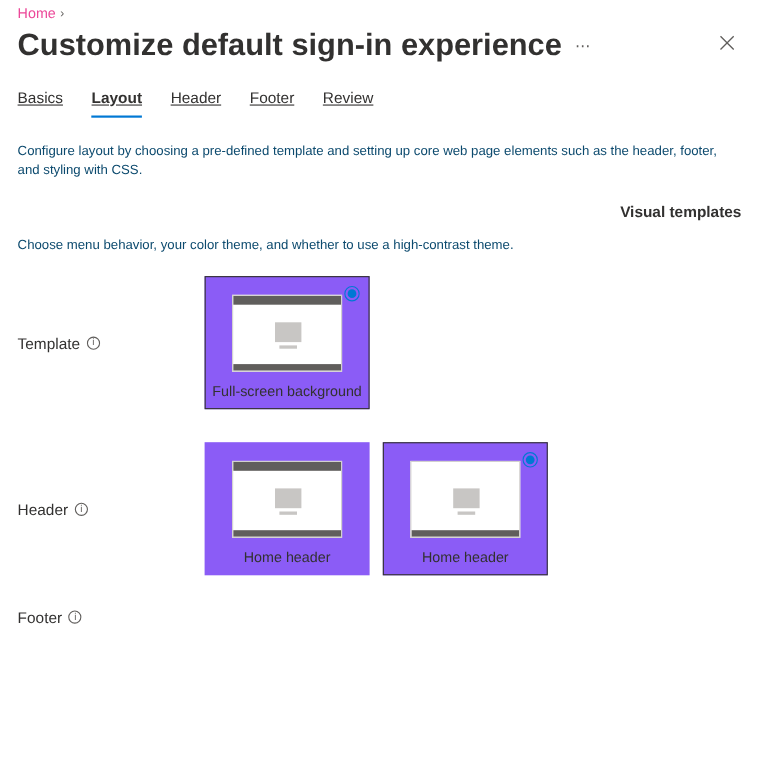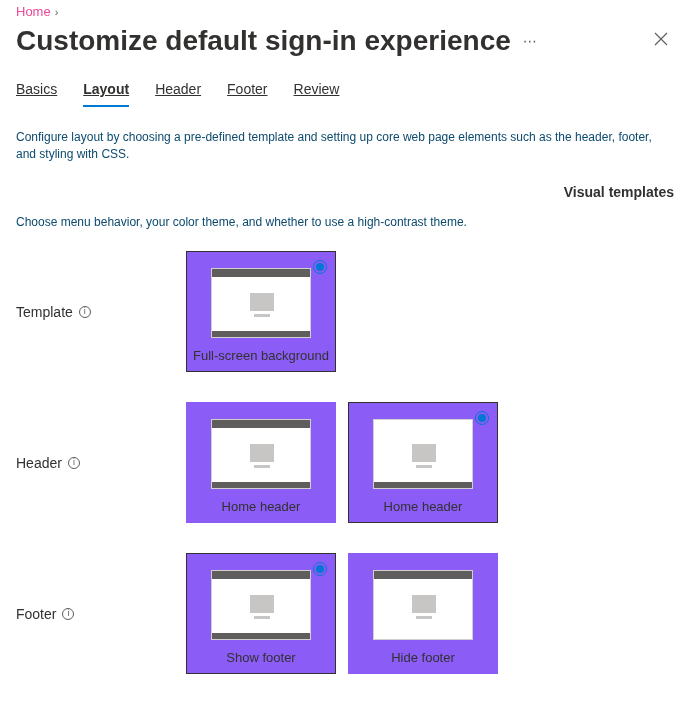--- a/index.html
+++ b/index.html
@@ -151,33 +151,15 @@
         <div class="card-label">Home header</div>
       </div>
     </div>
   </div>
 
   <div class="options-block section-row">
     <div class="row-label-col">
       <span>Footer</span>
       <span class="info-icon">i</span>
     </div>
-    <div class="cards">
-      <div class="card selected">
-        <span class="radio"></span>
-        <div class="thumb">
-          <div class="bar-top"></div>
-            <div class="img"></div>
-            <div class="bar-bot"></div>
-        </div>
-        <div class="card-label">Show footer</div>
-      </div>
-      <div class="card">
-        <div class="thumb nofooter">
-          <div class="bar-top"></div>
-            <div class="img"></div>
-        </div>
-        <div class="card-label">Hide footer</div>
-      </div>
-    </div>
   </div>
 
 </div>
 
 </body></html>

